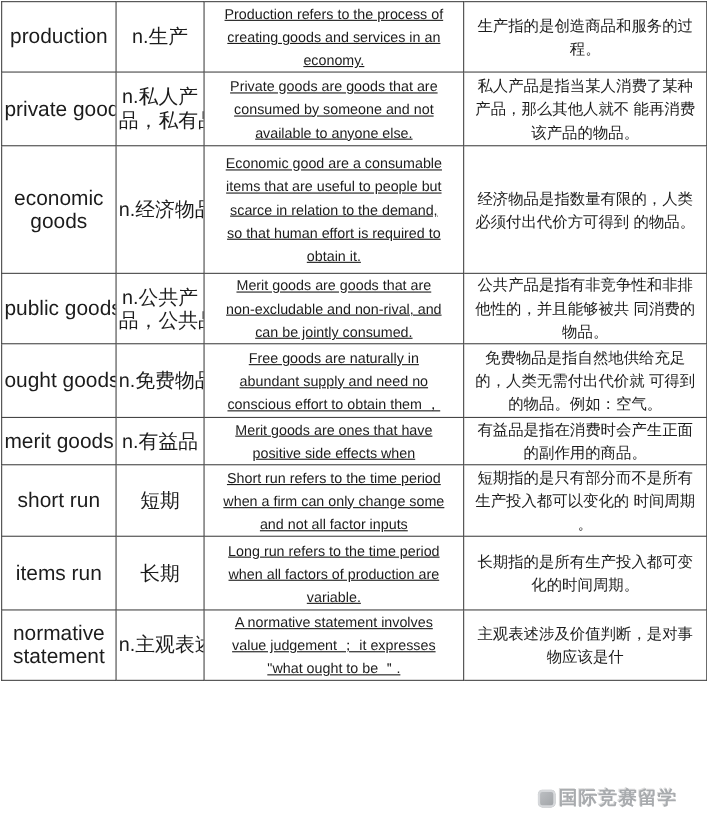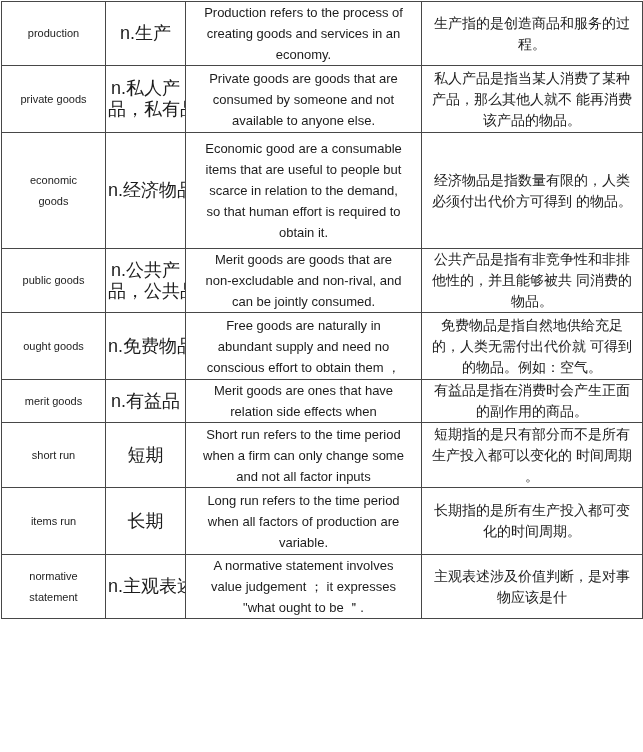--- a/index.html
+++ b/index.html
@@ -19,23 +19,23 @@
   }
   table.vocab td{
     border:1px solid #474747;
     text-align:center;
     vertical-align:middle;
     padding:0 2px;
     white-space:pre;
     line-height:21px;
     overflow:hidden;
   }
-  td.c-term{font-size:11px;}
+  td.c-term{font-size:19px;}
   td.c-pos{font-size:18px;}
-  td.c-defen{font-size:13px;}
+  td.c-defen{font-size:13px;text-decoration:underline;}
   td.c-defcn{font-size:14px;}
   #watermark{
     position:absolute;
     top:714px;left:489px;
     display:flex;align-items:center;gap:3px;
     color:#9a9da1;
     font-size:17px;
     font-weight:bold;
     letter-spacing:1px;
     opacity:.85;
@@ -112,21 +112,21 @@
 abundant supply and need no
 conscious effort to obtain them ，</td>
         <td class="c-defcn">免费物品是指自然地供给充足
 的，人类无需付出代价就 可得到
 的物品。例如：空气。</td>
       </tr>
       <tr style="height:43px">
         <td class="c-term">merit goods</td>
         <td class="c-pos">n.有益品</td>
         <td class="c-defen">Merit goods are ones that have
-relation side effects when</td>
+positive side effects when</td>
         <td class="c-defcn">有益品是指在消费时会产生正面
 的副作用的商品。</td>
       </tr>
       <tr style="height:65px">
         <td class="c-term">short run</td>
         <td class="c-pos">短期</td>
         <td class="c-defen">Short run refers to the time period
 when a firm can only change some
 and not all factor inputs</td>
         <td class="c-defcn">短期指的是只有部分而不是所有
@@ -148,13 +148,17 @@
         <td class="c-pos">n.主观表述</td>
         <td class="c-defen">A normative statement involves
 value judgement ； it expresses
 "what ought to be ＂.</td>
         <td class="c-defcn">主观表述涉及价值判断，是对事
 物应该是什</td>
       </tr>
     </tbody>
   </table>
 
+  <div id="watermark">
+    <span class="logo"></span>
+    <span>国际竞赛留学</span>
+  </div>
 </div>
 
 </body></html>

